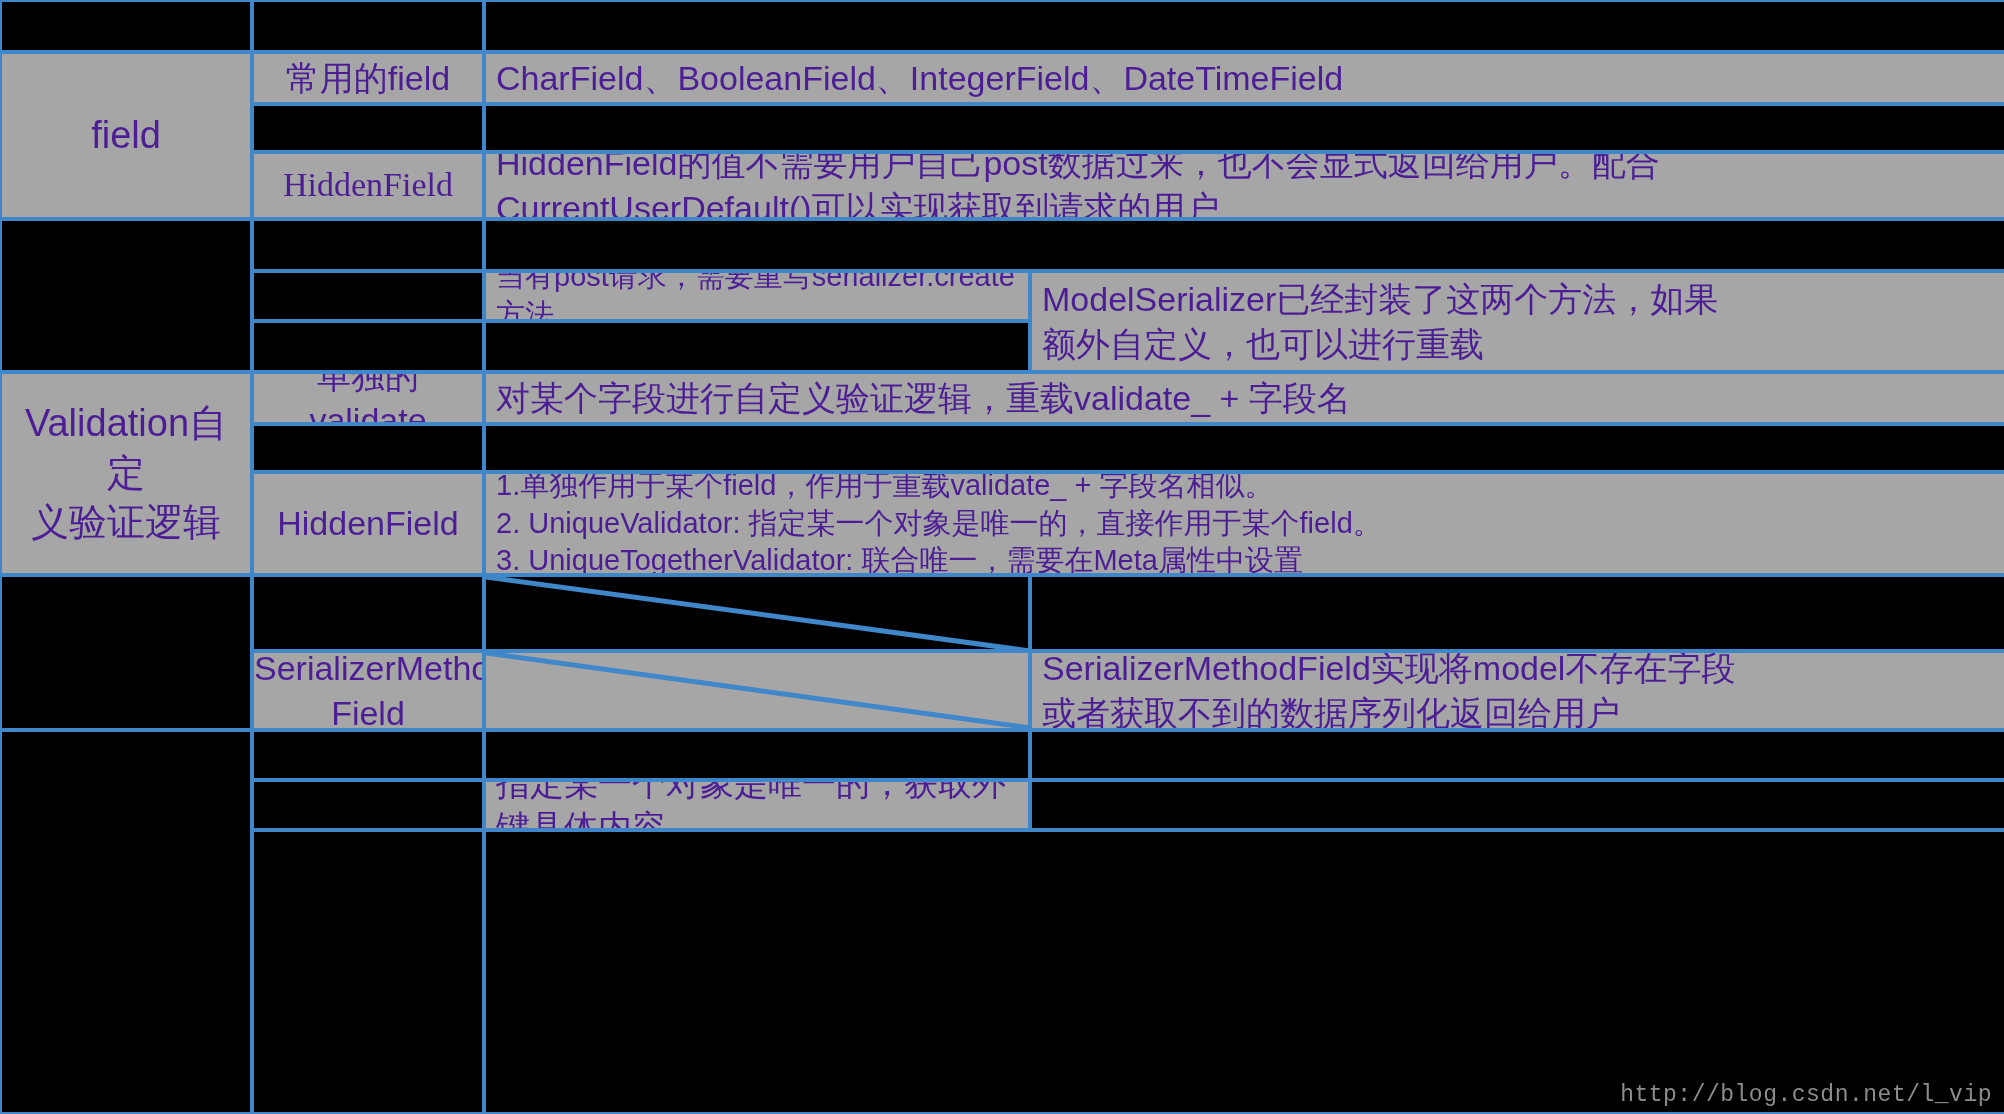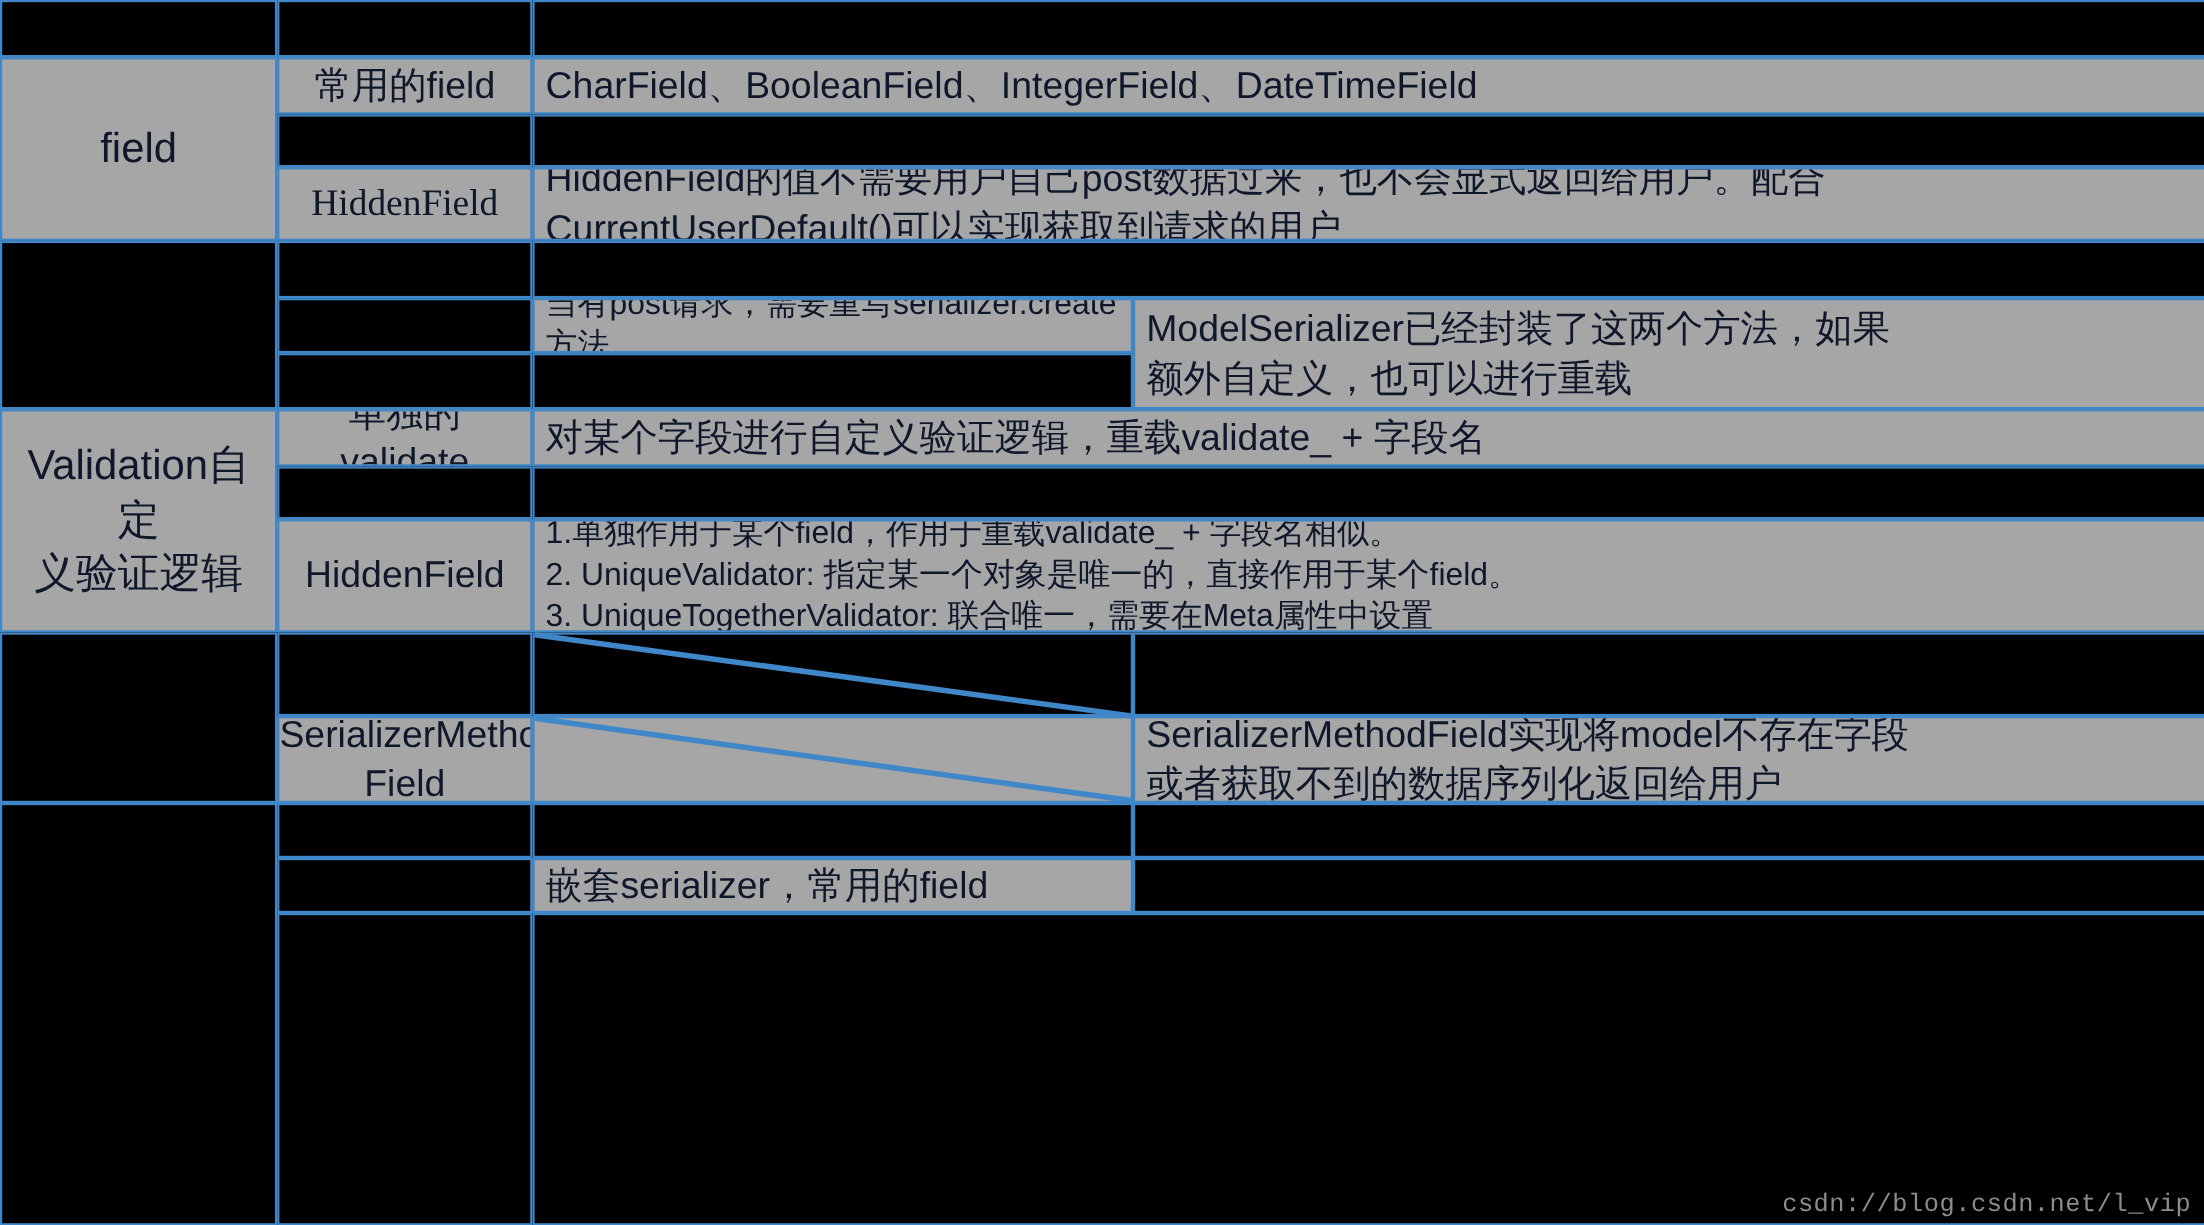--- a/index.html
+++ b/index.html
@@ -25,21 +25,21 @@
   .gray{background:#a6a6a6;}
   .black{background:#000000;}
   .ctr{align-items:center;justify-content:center;text-align:center;}
   .lft{align-items:center;justify-content:flex-start;text-align:left;}
   .txt{
     display:block;
     width:100%;
     padding:0 10px;
     line-height:1.30;
     white-space:pre-line;
-    color:#0f172a;
+    color:#4c1d95;
   }
   .t22{font-size:29px;}
   .t26{font-size:34px;}
   .t30{font-size:38px;}
   
   .diag{position:absolute;overflow:visible;pointer-events:none;}
   
   #watermark{
     position:absolute;
     right:12px;bottom:6px;
@@ -142,27 +142,27 @@
   </div>
 
   <div class="cell black" style="left:0px;top:730px;width:252px;height:384px;"></div>
 
   <div class="cell black" style="left:252px;top:730px;width:232px;height:50px;"></div>
   <div class="cell black" style="left:484px;top:730px;width:546px;height:50px;"></div>
   <div class="cell black" style="left:1030px;top:730px;width:1004px;height:50px;"></div>
 
   <div class="cell black" style="left:252px;top:780px;width:232px;height:50px;"></div>
   <div class="cell gray lft" style="left:484px;top:780px;width:546px;height:50px;">
-    <span class="txt t26">嵌套serializer，常用的field</span>
+    <span class="txt t26">指定某一个对象是唯一的，获取外键具体内容</span>
   </div>
   <div class="cell black" style="left:1030px;top:780px;width:1004px;height:50px;"></div>
 
   <div class="cell black" style="left:252px;top:830px;width:232px;height:284px;"></div>
   <div class="cell black" style="left:484px;top:830px;width:1550px;height:284px;"></div>
 
   <svg class="diag" width="2004" height="1114" style="left:0;top:0;">
     <line x1="486" y1="577" x2="1030" y2="651" stroke="#3f87c8" stroke-width="5"></line>
     <line x1="486" y1="653" x2="1030" y2="728" stroke="#3f87c8" stroke-width="5"></line>
   </svg>
 
-  <div id="watermark">csdn://blog.csdn.net/l_vip</div>
+  <div id="watermark">http://blog.csdn.net/l_vip</div>
 
 </div>
 
 </body></html>

